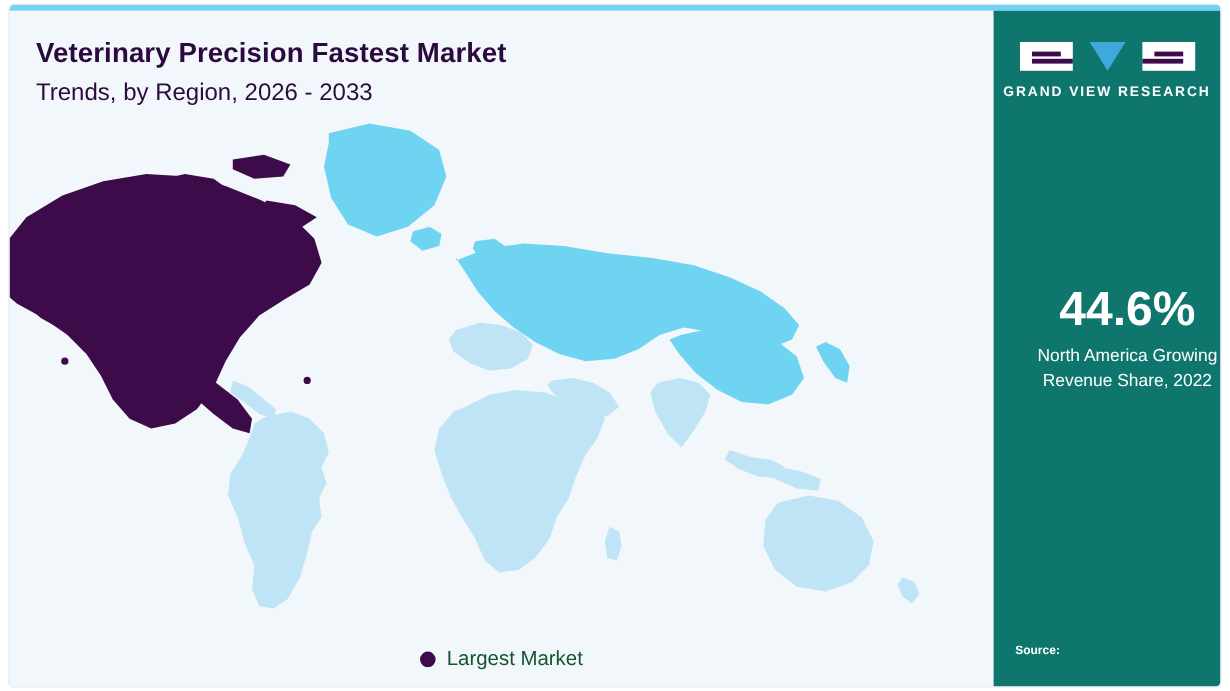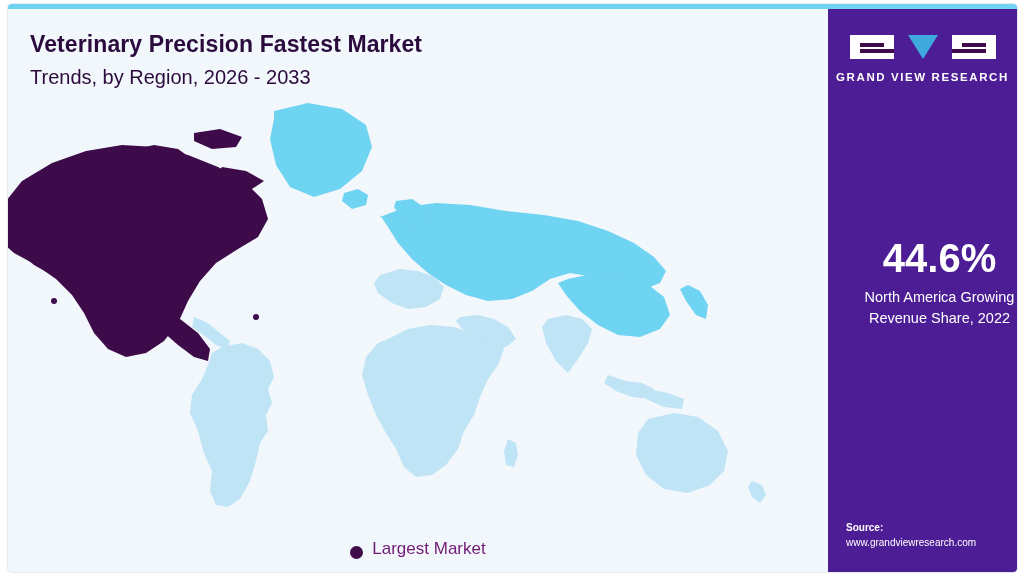--- a/index.html
+++ b/index.html
@@ -77,41 +77,41 @@
     top: 520px;
     width: 820px;
     height: 40px;
     display: flex;
     justify-content: center;
     align-items: center;
     gap: 34px;
   }
   .legend-item {
     display: flex;
-    align-items: flex-end;
+    align-items: center;
     gap: 9px;
     font-size: 17px;
-    color: #701a75;
+    color: #14532d;
   }
   .dot {
     width: 13px;
     height: 13px;
     border-radius: 50%;
     display: inline-block;
   }
   .dot.largest { background: #3d0a4a; }
   .dot.fastest { background: #6fd3f2; }
   
   .right-panel {
     position: absolute;
     right: 0;
     top: 5px;
     width: 189px;
     height: 563px;
-    background: #4c1d95;
+    background: #0f766e;
   }
   .logo {
     position: absolute;
     left: 0;
     top: 22px;
     width: 189px;
     text-align: center;
   }
   .logo-mark {
     display: block;
@@ -253,16 +253,15 @@
     <div class="stat">
       <div class="stat-value">44.6%</div>
       <div class="stat-label">
         <div>North America Growing</div>
         <div>Revenue Share, 2022</div>
       </div>
     </div>
 
     <div class="source">
       <span class="source-title">Source:</span>
-      <span class="source-url">www.grandviewresearch.com</span>
     </div>
   </div>
 </div>
 
 </body></html>

